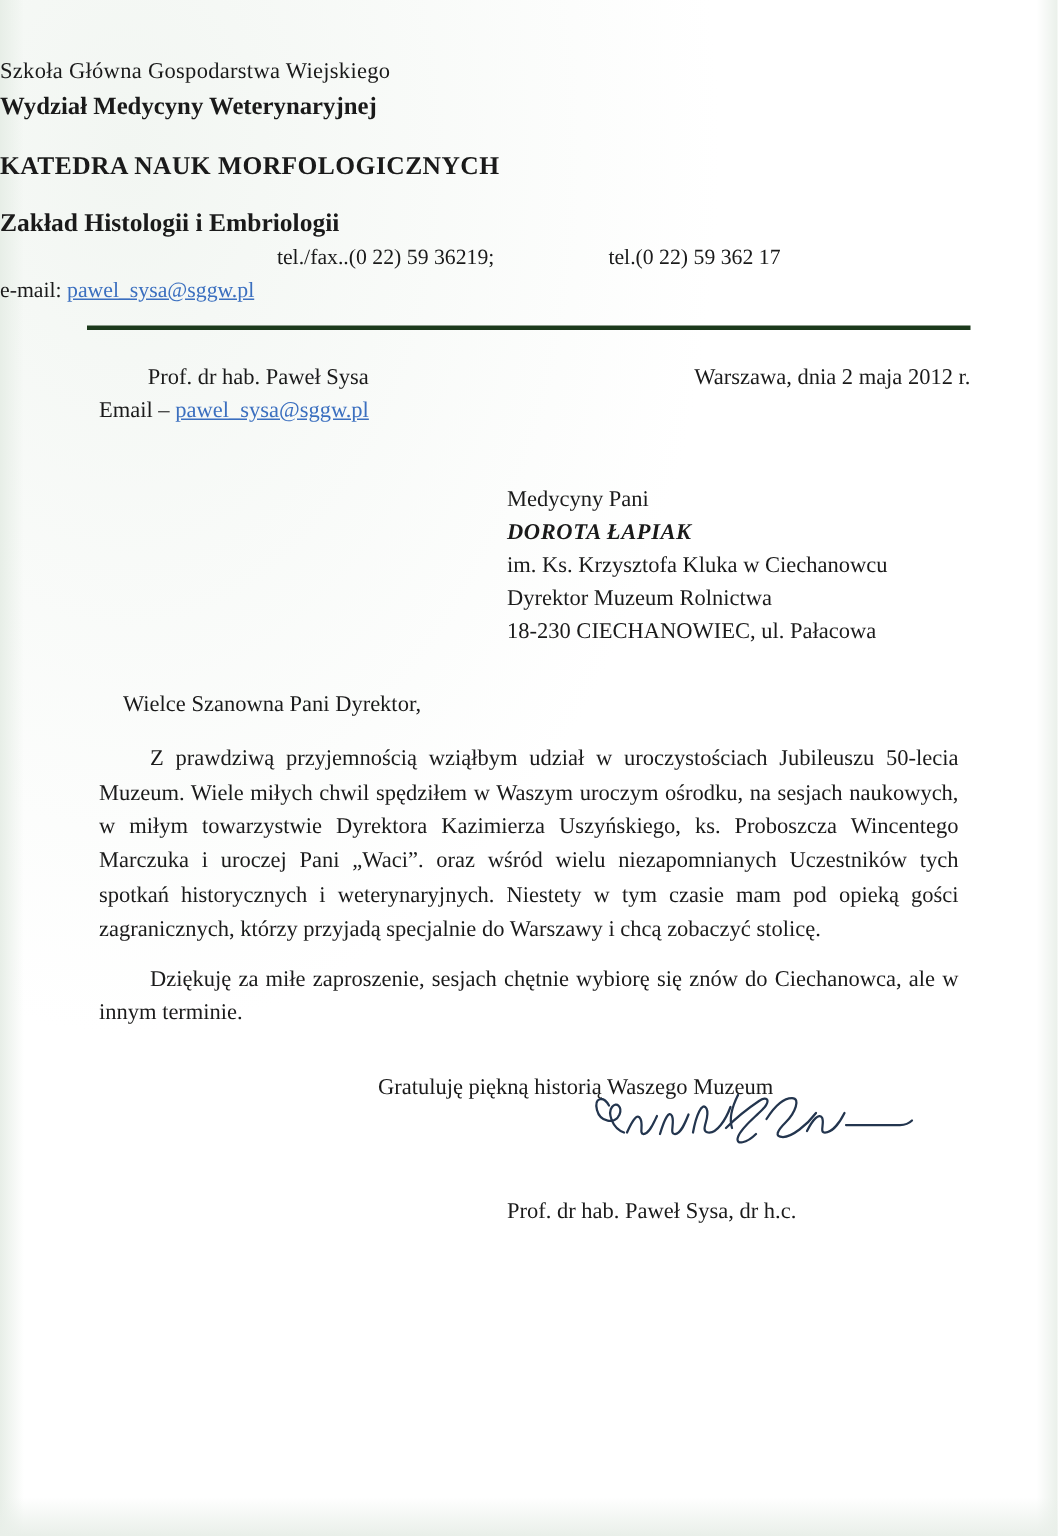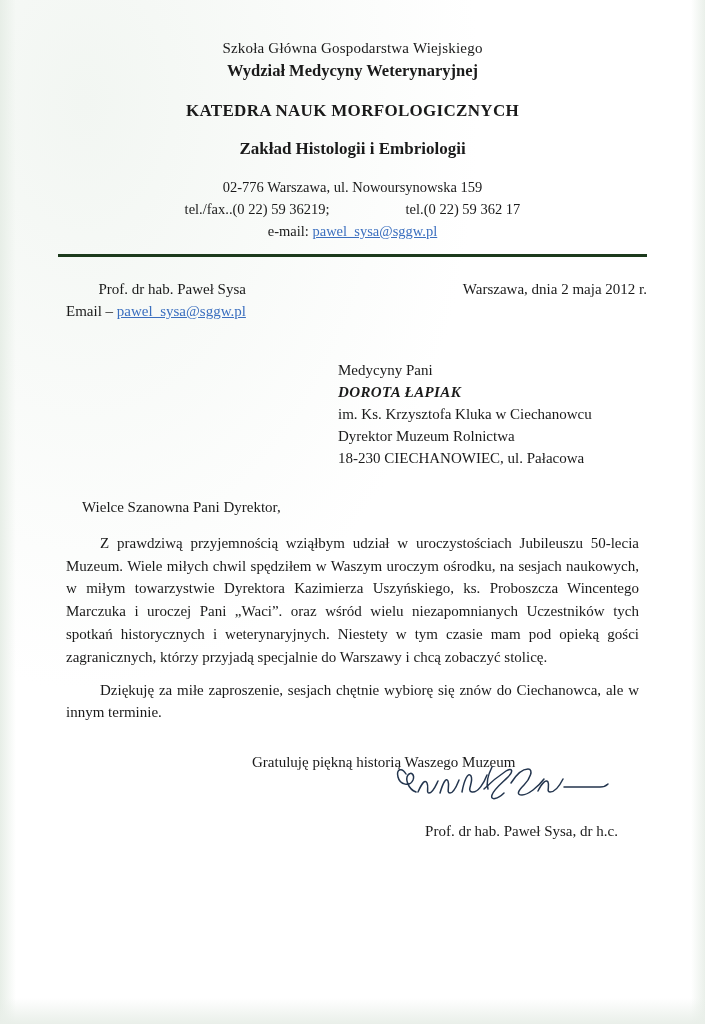--- a/index.html
+++ b/index.html
@@ -38,21 +38,20 @@
     left: 0; right: 0; bottom: 0; height: 26px;
     background: linear-gradient(0deg, #e9efe9 0%, rgba(255,255,255,0) 100%);
   }
   .content {
     position: relative;
     padding: 0;
   }
 
   
   .letterhead {
-    text-align: center;
     margin-top: 40px;
   }
   .lh-line1 {
     font-size: 15px;
     letter-spacing: .2px;
   }
   .lh-line2 {
     font-size: 16.5px;
     font-weight: bold;
     margin-top: 4px;
@@ -140,41 +139,39 @@
   }
   .signature {
     position: absolute;
     left: 388px;
     top: -6px;
     width: 230px;
     height: 46px;
     pointer-events: none;
   }
   .signatory {
-    margin: 4px 0 0 338px;
-    font-size: 15px;
-    text-align: center;
+    margin: 18px 0 0 338px;
+    font-size: 15px;
   }
 </style>
 </head>
 <body>
 
 <div class="page">
   <div class="edge-left"></div>
   <div class="edge-right"></div>
   <div class="edge-bottom"></div>
 
   <div class="content">
 
     <div class="letterhead">
       <div class="lh-line1">Szkoła Główna Gospodarstwa Wiejskiego</div>
       <div class="lh-line2">Wydział Medycyny Weterynaryjnej</div>
       <div class="lh-line3">KATEDRA NAUK MORFOLOGICZNYCH</div>
       <div class="lh-line4">Zakład Histologii i Embriologii</div>
-      <div class="lh-addr">02-776 Warszawa,    ul. Nowoursynowska  159</div>
       <div class="lh-phones">
         <span>tel./fax..(0 22) 59 36219;</span>
         <span>tel.(0 22) 59 362 17</span>
       </div>
       <div class="lh-email">
         <span>e-mail:</span>
         <span class="email-link">pawel_sysa@sggw.pl</span>
       </div>
       <div class="rule"></div>
     </div>

